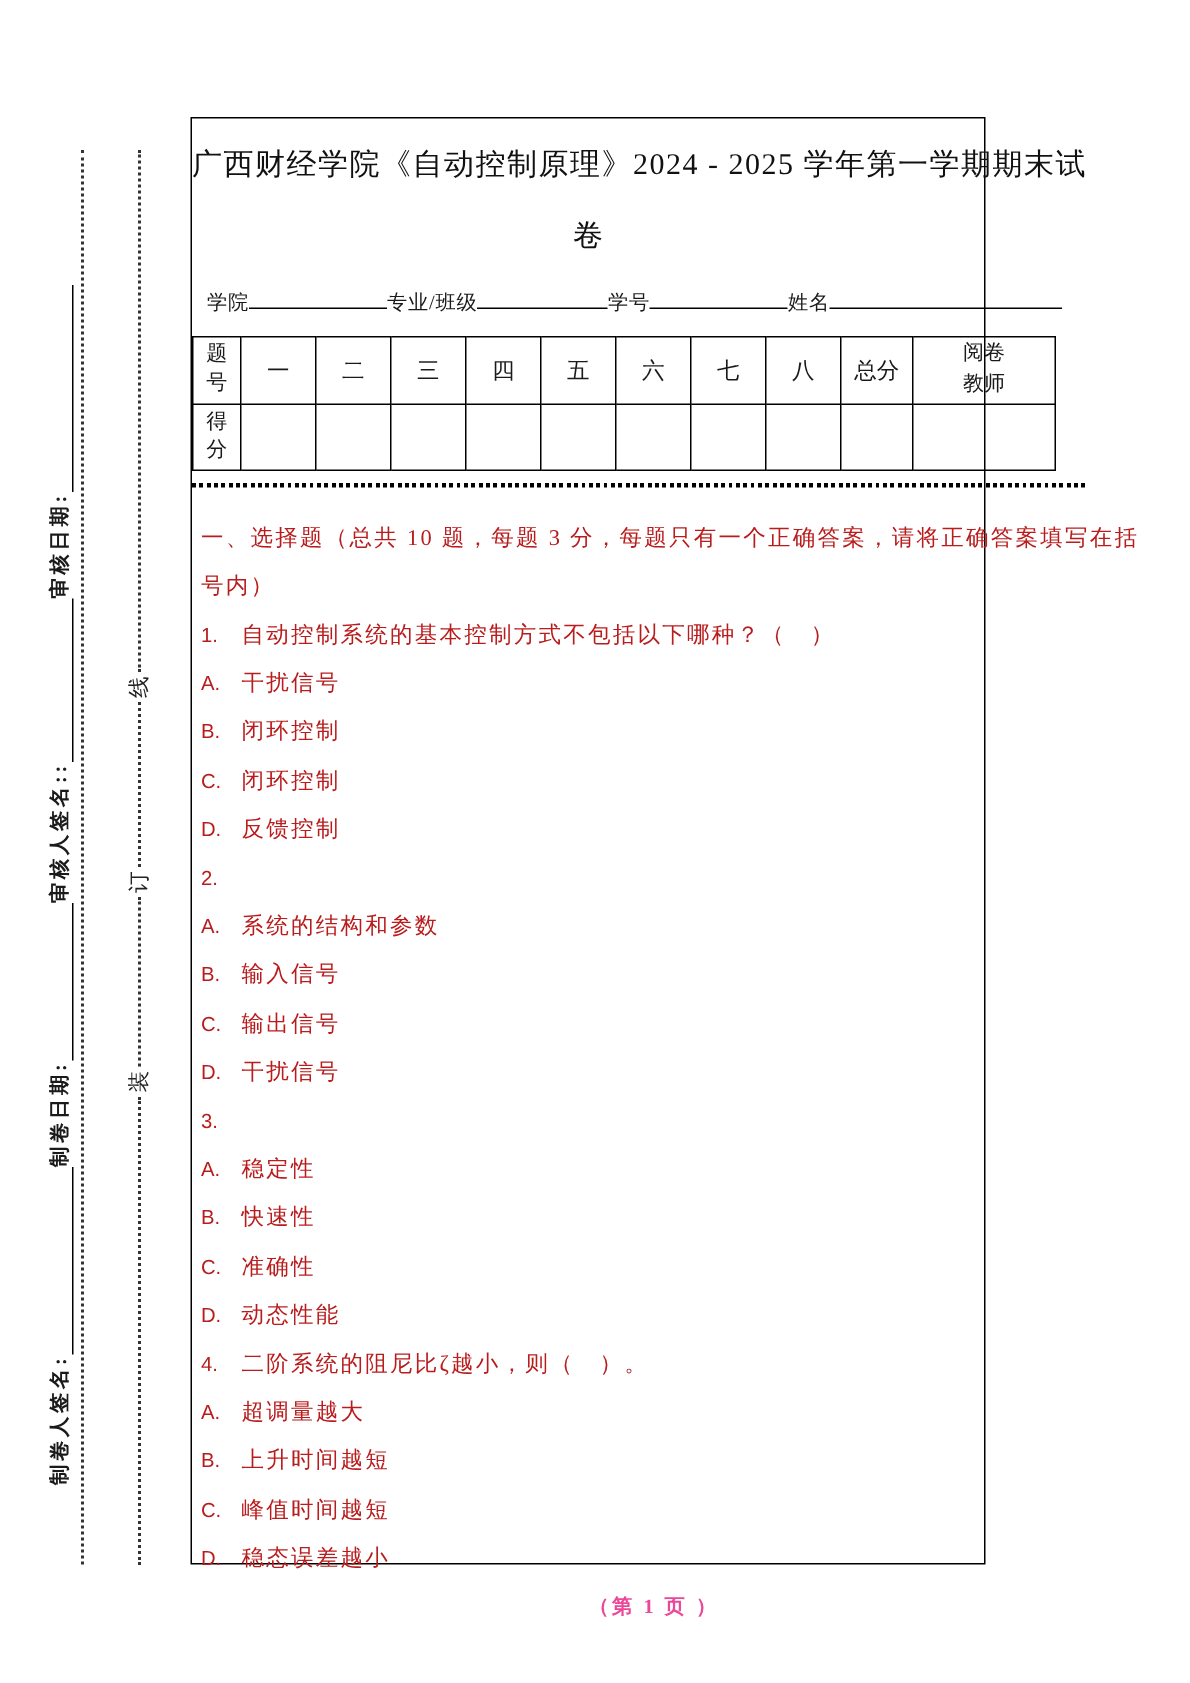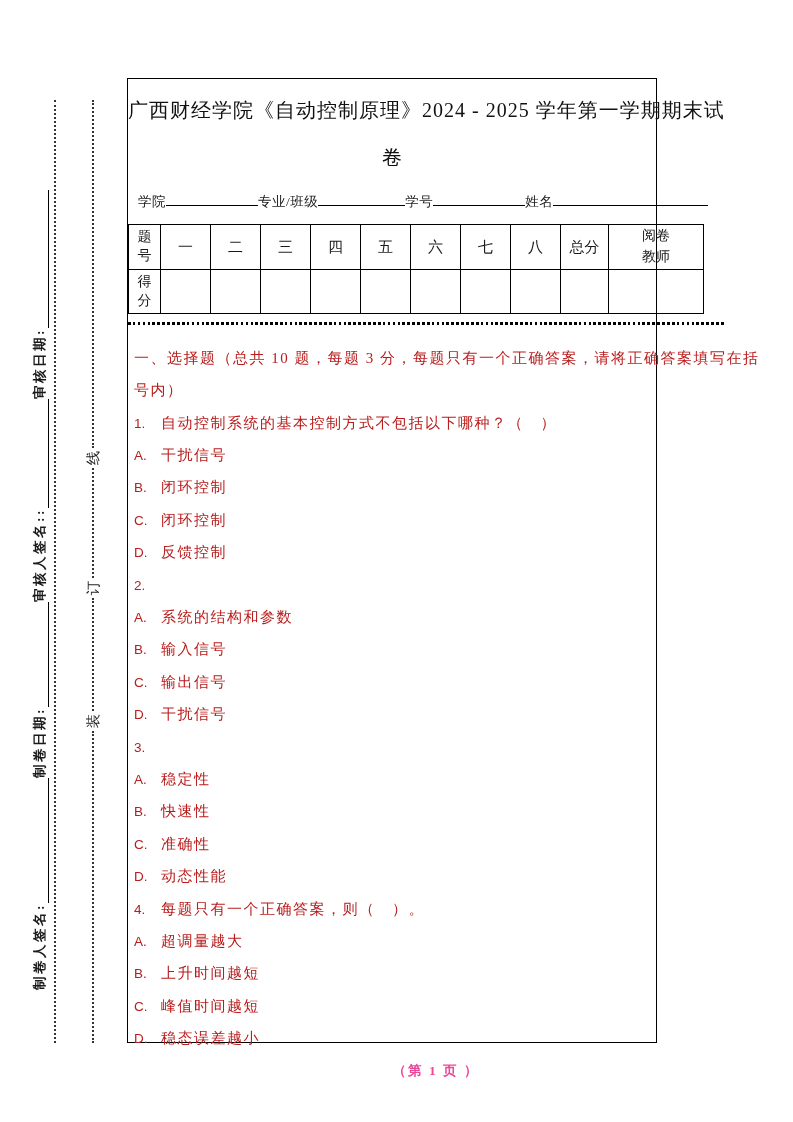--- a/index.html
+++ b/index.html
@@ -229,21 +229,21 @@
         <span class="qnum">C.</span>
         <span class="qtext">准确性</span>
       </div>
     <div class="line">
         <span class="qnum">D.</span>
         <span class="qtext">动态性能</span>
       </div>
 
     <div class="line">
         <span class="qnum">4.</span>
-        <span class="qtext">每题只有一个正确答案，则（　）。</span>
+        <span class="qtext">二阶系统的阻尼比ζ越小，则（　）。</span>
       </div>
     <div class="line">
         <span class="qnum">A.</span>
         <span class="qtext">超调量越大</span>
       </div>
     <div class="line">
         <span class="qnum">B.</span>
         <span class="qtext">上升时间越短</span>
       </div>
     <div class="line">

